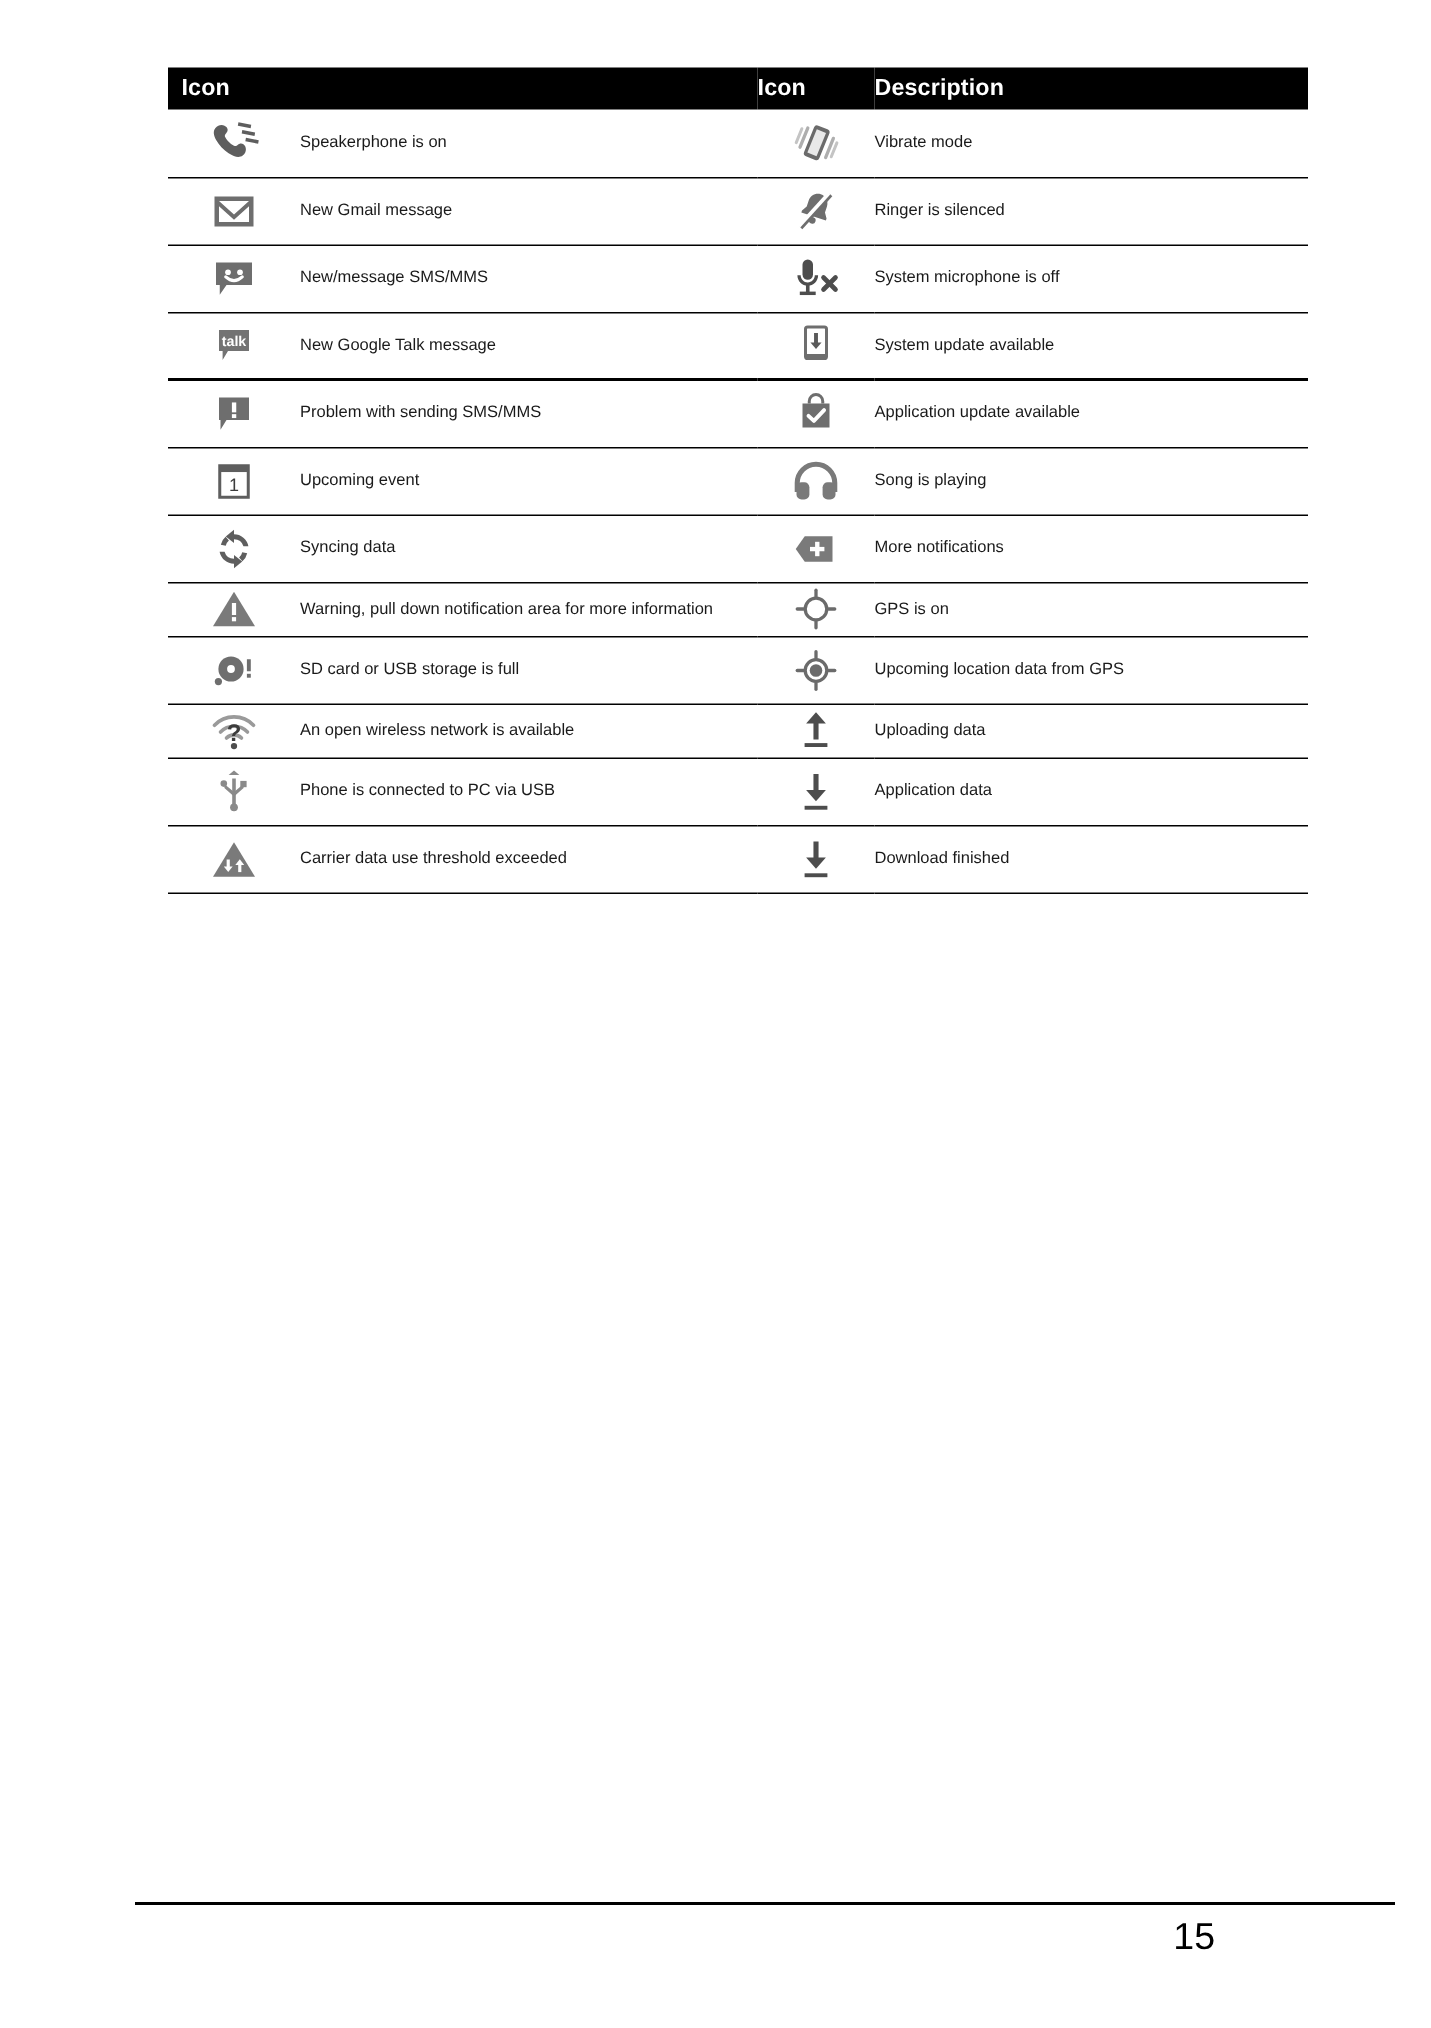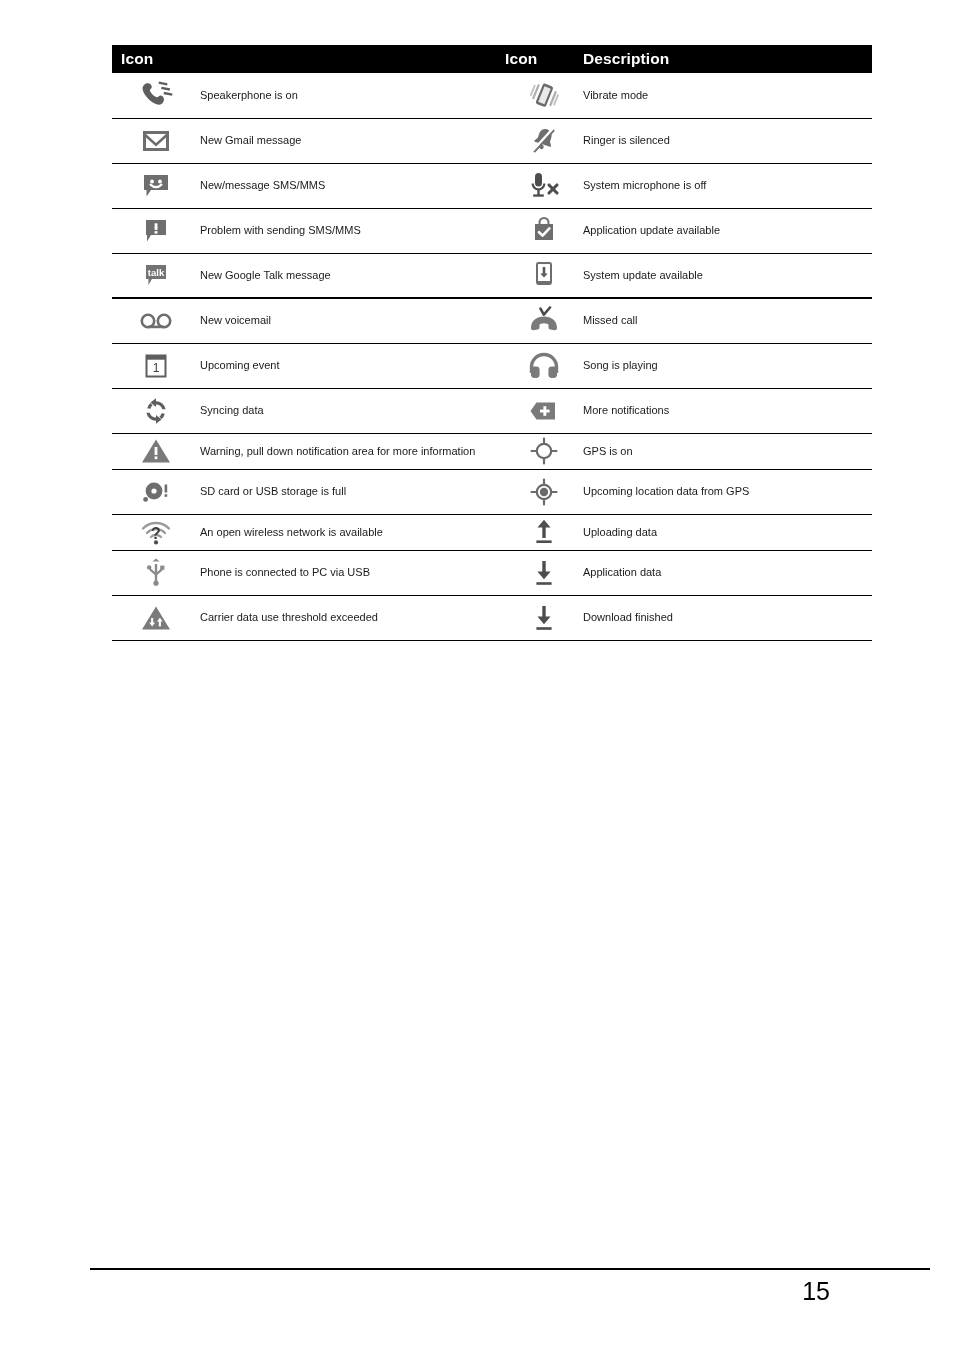--- a/index.html
+++ b/index.html
@@ -92,21 +92,21 @@
   .footer-rule {
     position: absolute;
     left: 90px;
     top: 1268px;
     width: 840px;
     height: 2.4px;
     background: #000000;
   }
   .page-number {
     position: absolute;
-    left: 630px;
+    left: 610px;
     top: 1276px;
     width: 200px;
     text-align: right;
     font-size: 25px;
     line-height: 30px;
     color: #000000;
   }
 </style>
 </head>
 <body>
@@ -224,47 +224,20 @@
                 <line x1="32" y1="15" x2="24" y2="23"></line>
               </g>
             </svg>
           </span>
         </td>
         <td class="cell-desc">
           <span class="txt">System microphone is off</span>
         </td>
       </tr>
 
-      <tr class="row-1l">
-        <td class="cell-icon">
-          <span class="ico">
-            <svg width="30" height="28" viewBox="0 0 30 28">
-              <path d="M5 3h20v15H10l-4 6.5V18H5z" fill="#6e6e6e"></path>
-              <rect x="13.6" y="6.3" width="2.9" height="6.6" fill="#ffffff"></rect>
-              <rect x="13.6" y="14.1" width="2.9" height="2.6" fill="#ffffff"></rect>
-            </svg>
-          </span>
-        </td>
-        <td class="cell-desc d1">
-          <span class="txt">Problem with sending SMS/MMS</span>
-        </td>
-        <td class="cell-icon">
-          <span class="ico">
-            <svg width="28" height="30" viewBox="0 0 28 30">
-              <path d="M9.5 8V6.5a4.5 4.5 0 0 1 9 0V8" stroke="#6e6e6e" stroke-width="2" fill="none"></path>
-              <rect x="5" y="8" width="18" height="16" fill="#6e6e6e"></rect>
-              <path d="M9 16.2 L12.6 19.6 L19.4 12.4" stroke="#ffffff" stroke-width="2.6" fill="none" stroke-linecap="round" stroke-linejoin="round"></path>
-            </svg>
-          </span>
-        </td>
-        <td class="cell-desc">
-          <span class="txt">Application update available</span>
-        </td>
-      </tr>
-
       <tr class="row-1l thick-below">
         <td class="cell-icon">
           <span class="ico">
             <svg width="30" height="28" viewBox="0 0 30 28">
               <path d="M5 4h20v14H11l-3.6 6V18H5z" fill="#737373"></path>
               <text x="15" y="14.6" font-family="Liberation Sans, sans-serif" font-size="9.5" font-weight="bold" fill="#ffffff" text-anchor="middle">talk</text>
             </svg>
           </span>
         </td>
         <td class="cell-desc d1">
@@ -283,42 +256,44 @@
           </span>
         </td>
         <td class="cell-desc">
           <span class="txt">System update available</span>
         </td>
       </tr>
 
       <tr class="row-1l">
         <td class="cell-icon">
           <span class="ico">
-            <svg width="36" height="20" viewBox="0 0 36 20">
-              <circle cx="10" cy="10" r="6.2" fill="none" stroke="#6e6e6e" stroke-width="2.6"></circle>
-              <circle cx="26" cy="10" r="6.2" fill="none" stroke="#6e6e6e" stroke-width="2.6"></circle>
-              <rect x="10" y="14.6" width="16" height="2.6" fill="#6e6e6e"></rect>
-            </svg>
-          </span>
-        </td>
-        <td class="cell-desc d1">
-          <span class="txt">New voicemail</span>
-        </td>
-        <td class="cell-icon">
-          <span class="ico">
-            <svg width="34" height="30" viewBox="0 0 34 30">
-              <path d="M4 22c0-7.4 5.8-11.5 13-11.5S30 14.6 30 22c0 1.5-1.1 2.4-2.4 2.2l-4.4-0.8c-1-0.2-1.7-1-1.7-2v-2.1c0-0.8-0.5-1.4-1.3-1.6a12.6 12.6 0 0 0-6.4 0c-0.8 0.2-1.3 0.8-1.3 1.6v2.1c0 1-0.7 1.8-1.7 2l-4.4 0.8C5.1 24.4 4 23.5 4 22z" fill="#7a7a7a"></path>
-              <path d="M13.5 2.6 L16.8 8.6 L23 1.5" stroke="#4a4a4a" stroke-width="2.6" fill="none" stroke-linecap="round" stroke-linejoin="round"></path>
-            </svg>
-          </span>
-        </td>
-        <td class="cell-desc">
-          <span class="txt">Missed call</span>
-        </td>
-      </tr>
+            <svg width="30" height="28" viewBox="0 0 30 28">
+              <path d="M5 3h20v15H10l-4 6.5V18H5z" fill="#6e6e6e"></path>
+              <rect x="13.6" y="6.3" width="2.9" height="6.6" fill="#ffffff"></rect>
+              <rect x="13.6" y="14.1" width="2.9" height="2.6" fill="#ffffff"></rect>
+            </svg>
+          </span>
+        </td>
+        <td class="cell-desc d1">
+          <span class="txt">Problem with sending SMS/MMS</span>
+        </td>
+        <td class="cell-icon">
+          <span class="ico">
+            <svg width="28" height="30" viewBox="0 0 28 30">
+              <path d="M9.5 8V6.5a4.5 4.5 0 0 1 9 0V8" stroke="#6e6e6e" stroke-width="2" fill="none"></path>
+              <rect x="5" y="8" width="18" height="16" fill="#6e6e6e"></rect>
+              <path d="M9 16.2 L12.6 19.6 L19.4 12.4" stroke="#ffffff" stroke-width="2.6" fill="none" stroke-linecap="round" stroke-linejoin="round"></path>
+            </svg>
+          </span>
+        </td>
+        <td class="cell-desc">
+          <span class="txt">Application update available</span>
+        </td>
+      </tr>
+
 
       <tr class="row-1l">
         <td class="cell-icon">
           <span class="ico">
             <svg width="26" height="28" viewBox="0 0 26 28">
               <rect x="3.5" y="3.5" width="19" height="21" fill="none" stroke="#5e5e5e" stroke-width="2"></rect>
               <rect x="3.5" y="3.5" width="19" height="4.2" fill="#5e5e5e"></rect>
               <text x="13" y="20" font-family="Liberation Sans, sans-serif" font-size="12" fill="#3c3c3c" text-anchor="middle">1</text>
             </svg>
           </span>

